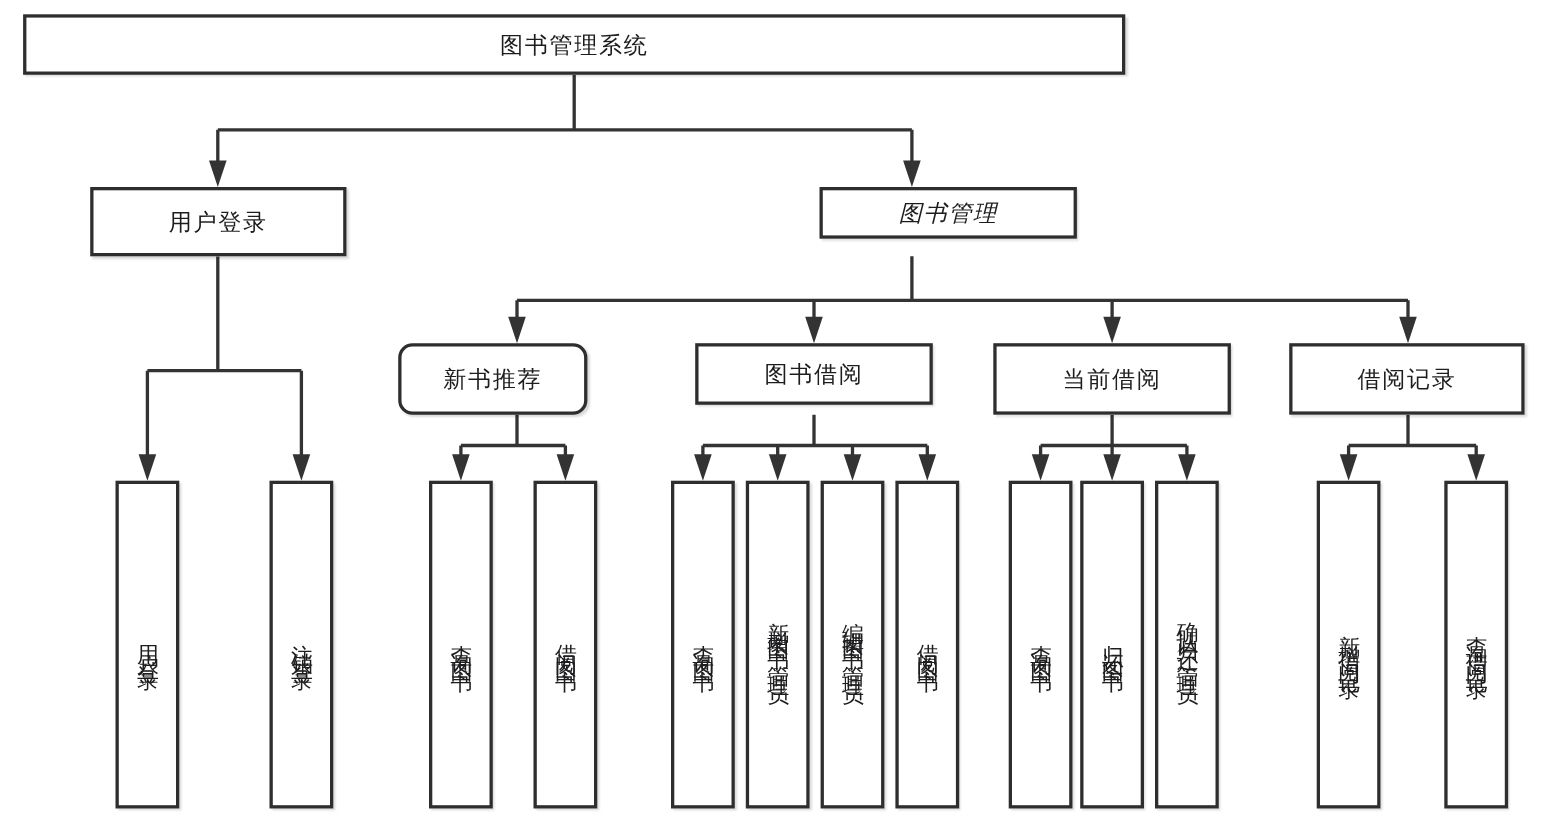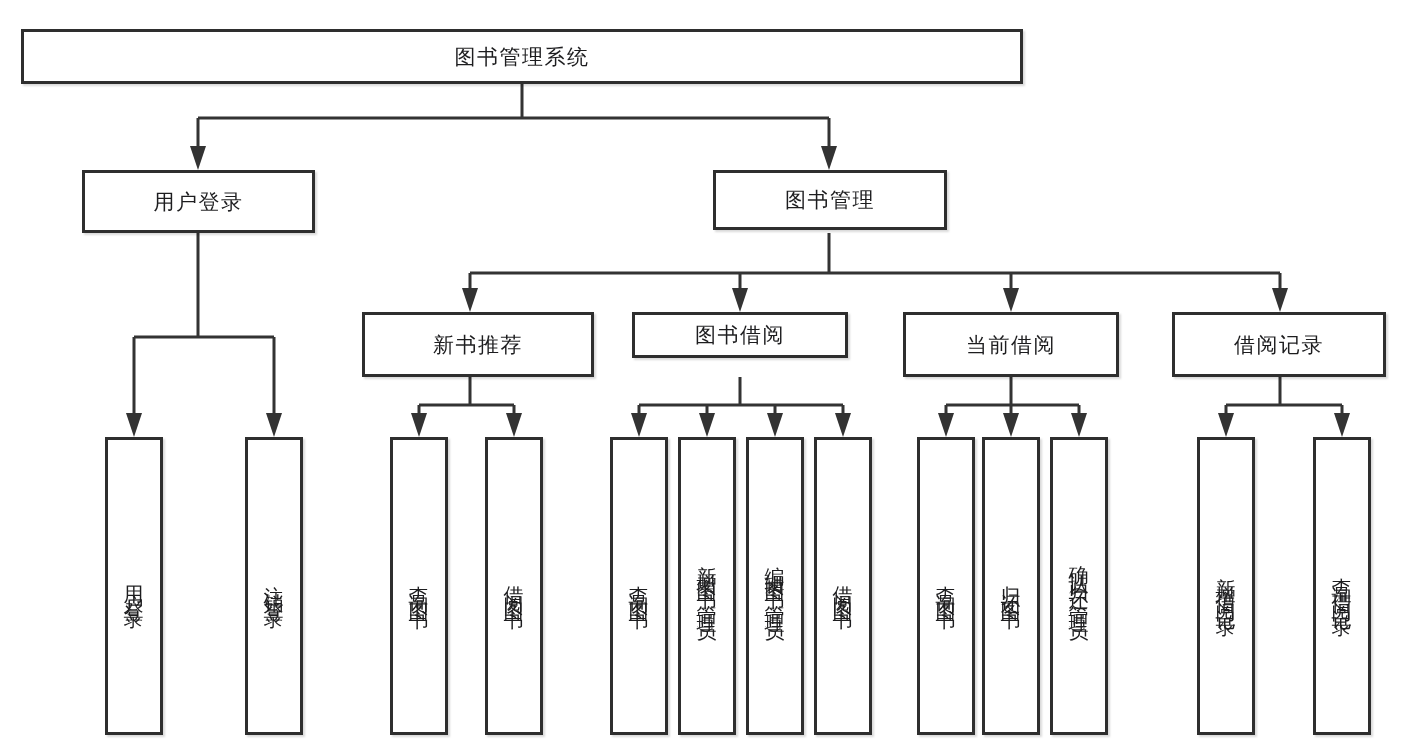--- a/index.html
+++ b/index.html
@@ -85,35 +85,35 @@
       <use href="#ah" transform="translate(775,437)"></use>
       <use href="#ah" transform="translate(843,437)"></use>
       <use href="#ah" transform="translate(946,437)"></use>
       <use href="#ah" transform="translate(1011,437)"></use>
       <use href="#ah" transform="translate(1079,437)"></use>
       <use href="#ah" transform="translate(1226,437)"></use>
       <use href="#ah" transform="translate(1342,437)"></use>
     </g>
   </svg>
 
-  <div class="box" style="left:21px; top:13px; width:1002px; height:55px;margin-top:16px;">
+  <div class="box" style="left:21px; top:13px; width:1002px; height:55px;">
     <span class="lbl">图书管理系统</span>
   </div>
 
   <div class="box" style="left:82px; top:170px; width:233px; height:63px;">
     <span class="lbl">用户登录</span>
   </div>
-  <div class="box" style="left:713px; top:170px; width:234px; height:60px;">
+  <div class="box" style="left:745px; top:170px; width:234px; height:47px;font-style:italic;">
     <span class="lbl">图书管理</span>
   </div>
 
-  <div class="box" style="left:362px; top:312px; width:232px; height:65px;">
+  <div class="box" style="left:362px; top:312px; width:172px; height:65px;border-radius:13px;">
     <span class="lbl">新书推荐</span>
   </div>
-  <div class="box" style="left:632px; top:312px; width:216px; height:46px;">
+  <div class="box" style="left:632px; top:312px; width:216px; height:56px;">
     <span class="lbl">图书借阅</span>
   </div>
   <div class="box" style="left:903px; top:312px; width:216px; height:65px;align-items:center;">
     <span class="lbl">当前借阅</span>
   </div>
   <div class="box" style="left:1172px; top:312px; width:214px; height:65px;">
     <span class="lbl">借阅记录</span>
   </div>
 
   <div class="box leaf" style="left:105px; top:437px; width:58px; height:298px;">

